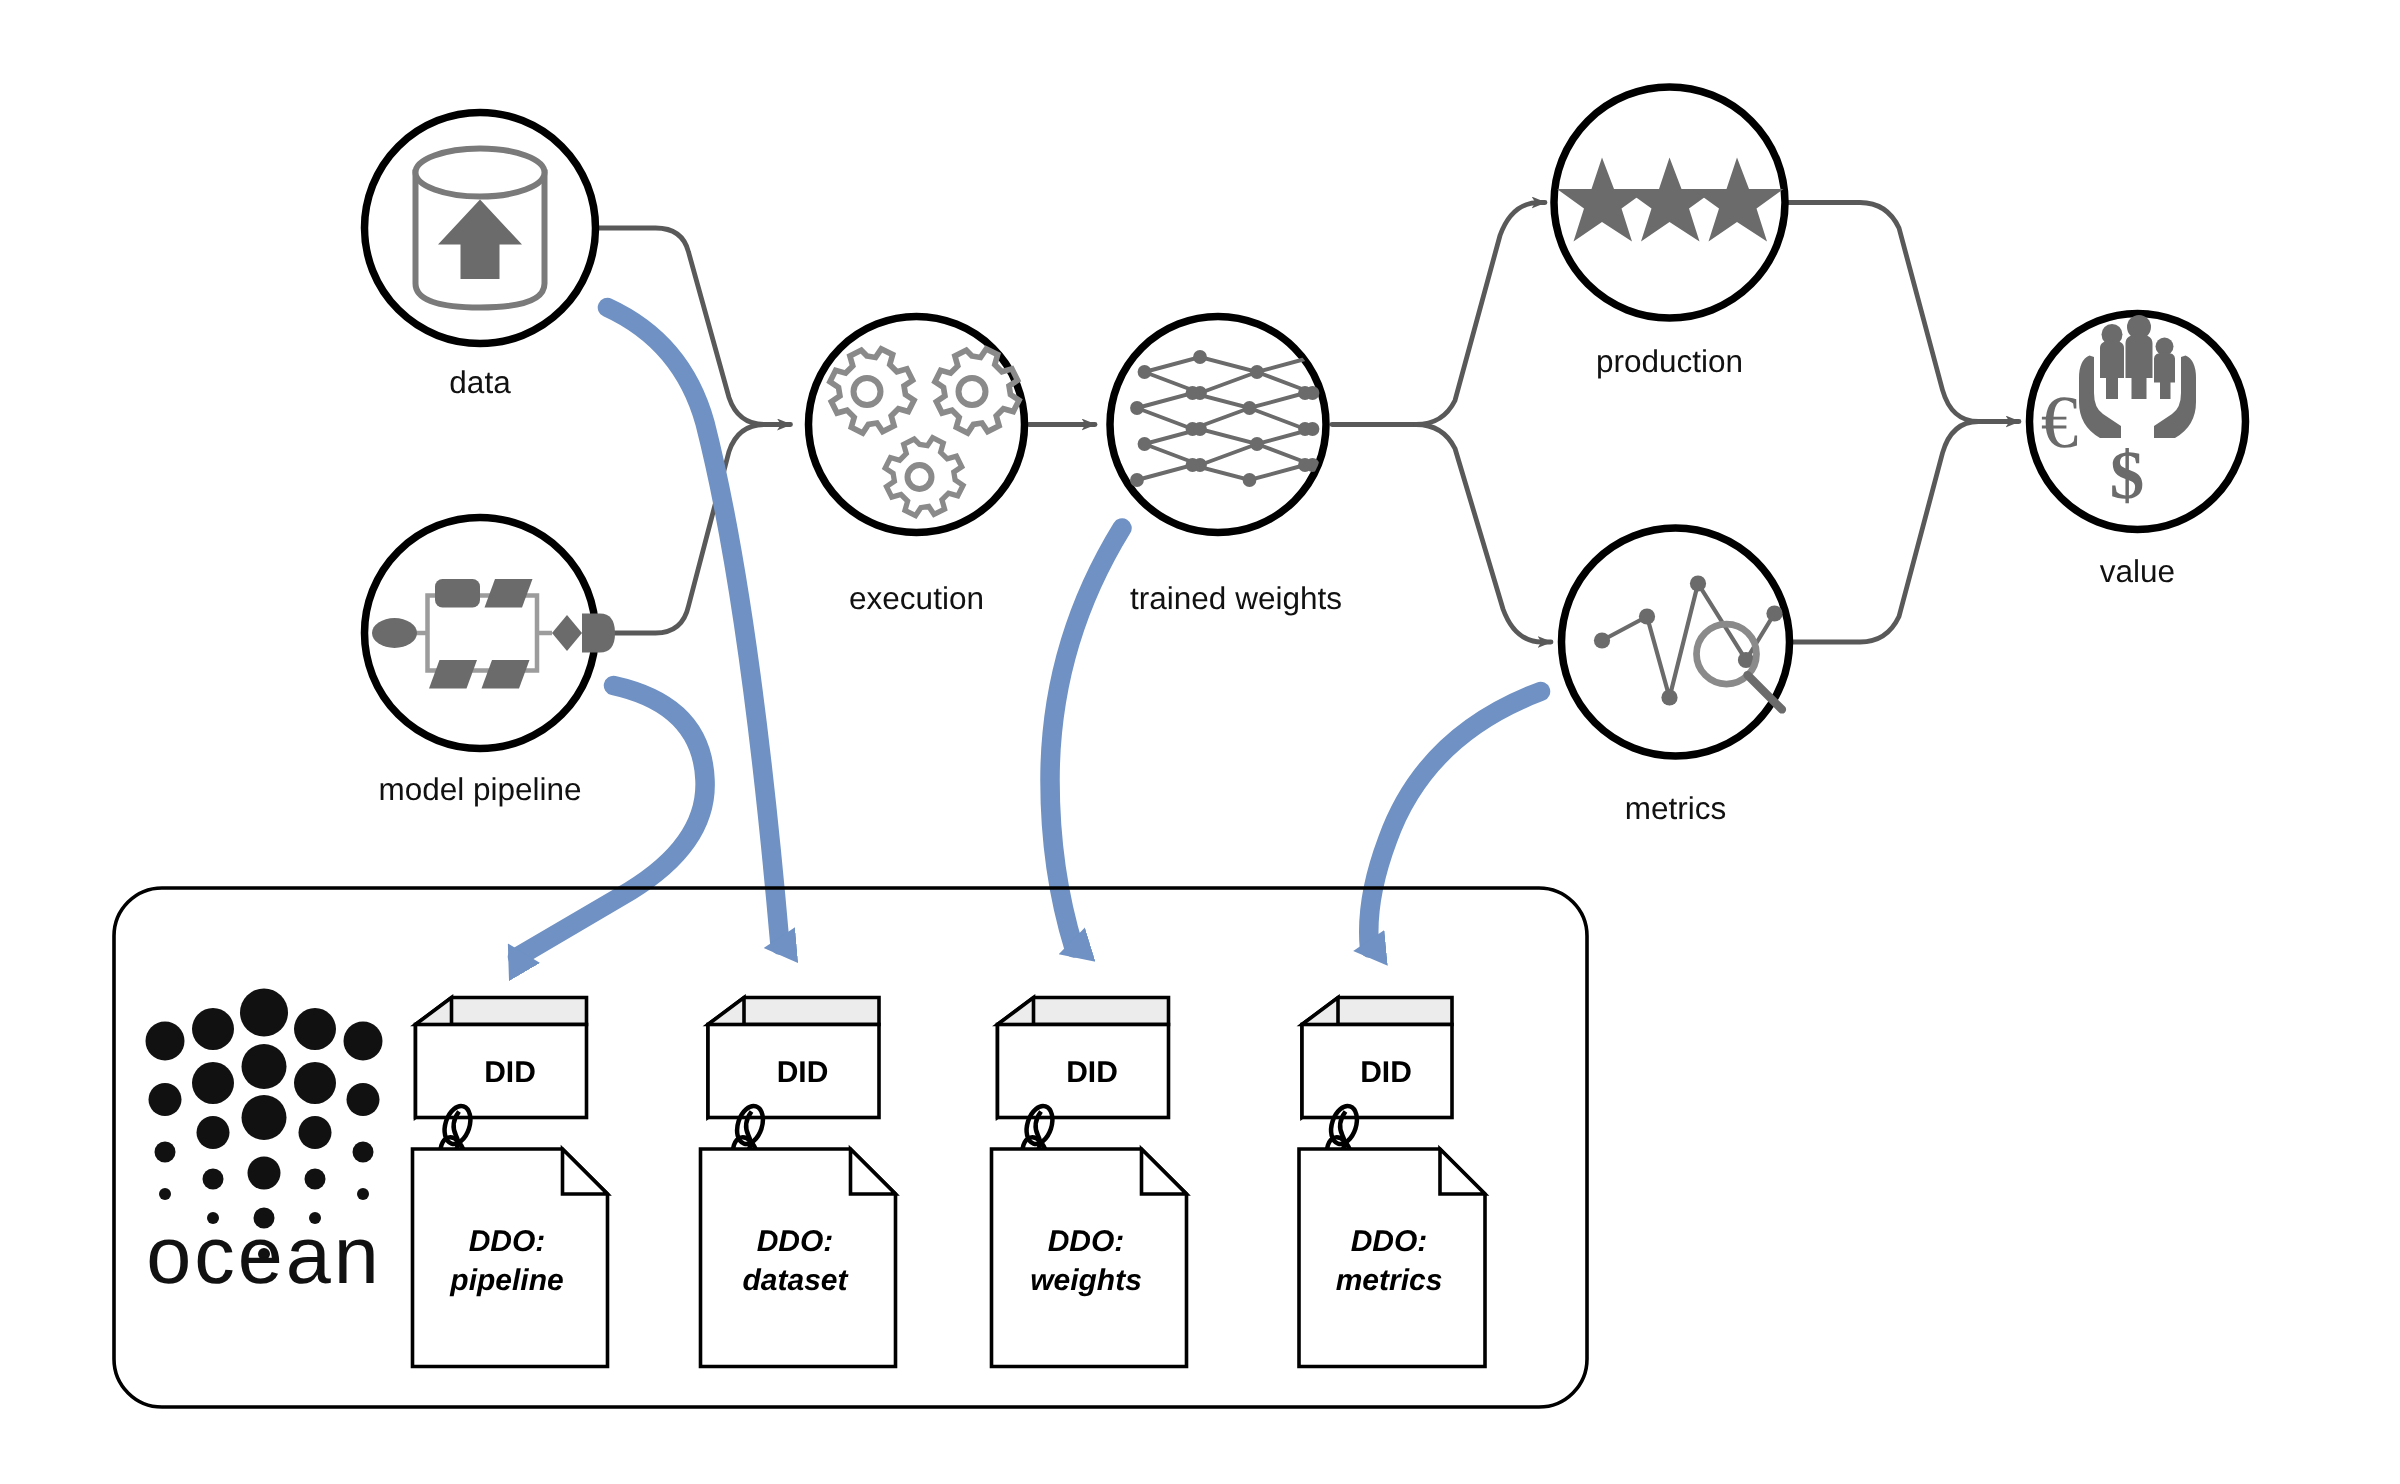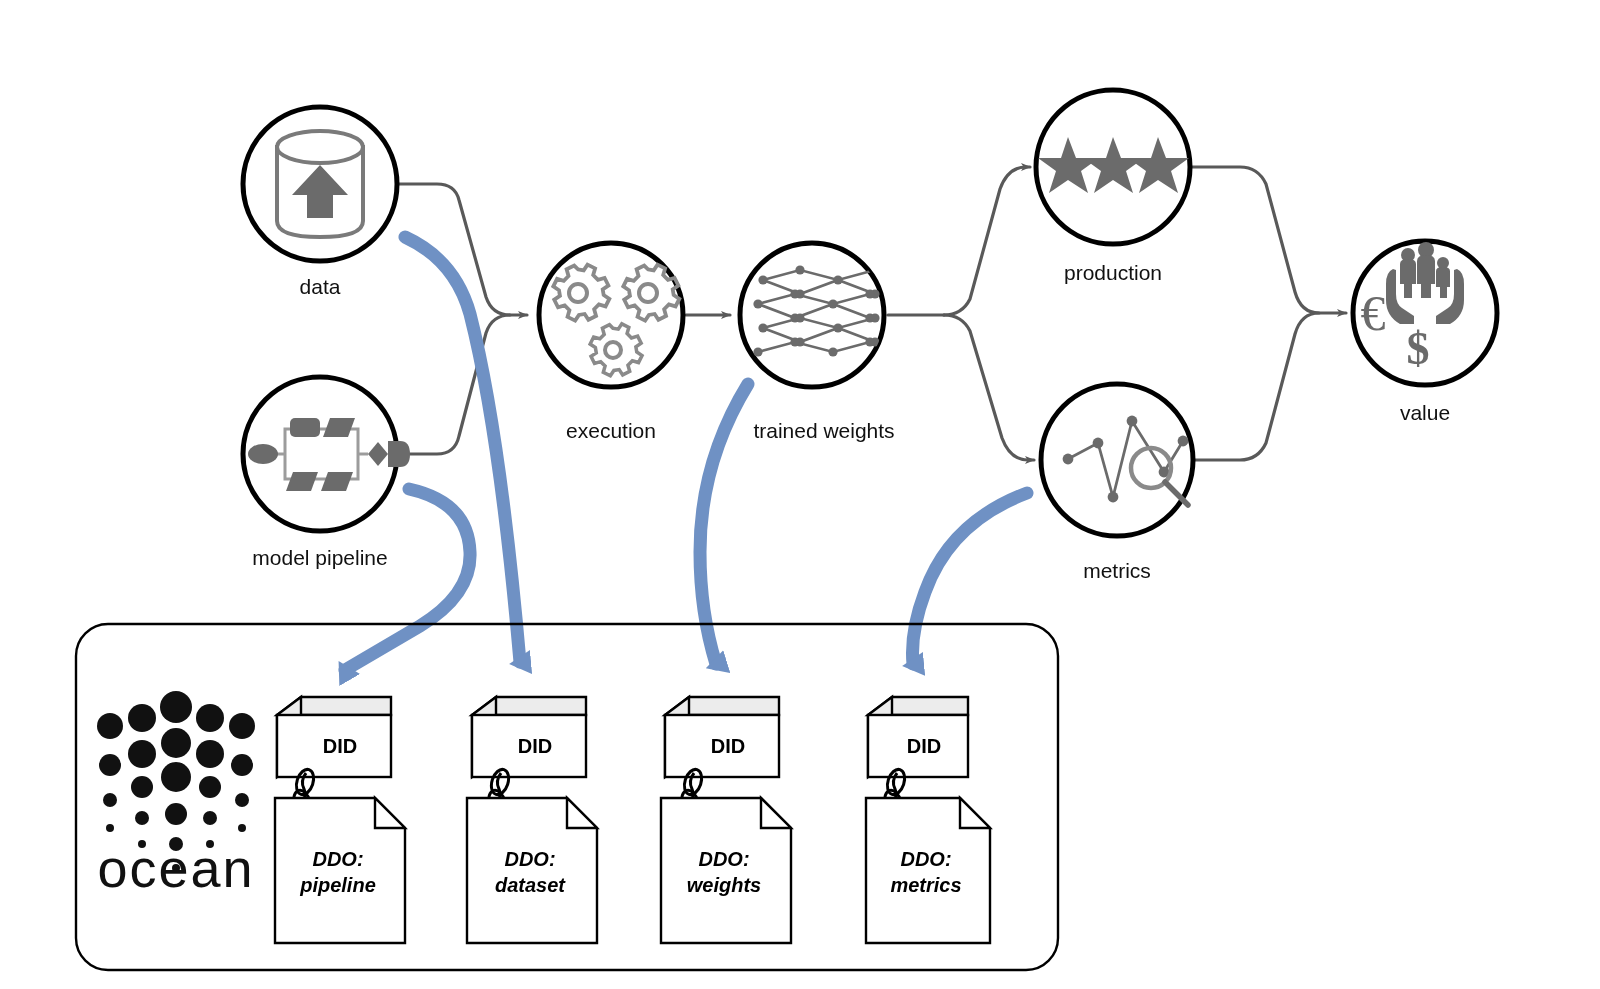--- a/index.html
+++ b/index.html
@@ -2,21 +2,21 @@
 <html><head>
 <meta charset="utf-8">
 <title>Ocean Protocol ML Pipeline Diagram</title>
 <style>
   html,body{margin:0;padding:0;background:#ffffff;}
   body{
     width:1600px;height:989px;
     font-family:"Liberation Sans","DejaVu Sans",sans-serif;
     overflow:hidden;position:relative;
   }
-  #stage{position:absolute;inset:0;width:1600px;height:754px;margin-top:32px;}
+  #stage{position:absolute;inset:0;width:1600px;height:754px;}
   svg#diagram{position:absolute;top:0;left:0;width:1600px;height:989px;display:block;}
   .node-label{
     font-family:"Liberation Sans","DejaVu Sans",sans-serif;
     font-size:21px;fill:#111111;text-anchor:middle;
   }
   .did-label{
     font-family:"Liberation Sans","DejaVu Sans",sans-serif;
     font-size:20px;font-weight:bold;fill:#000000;text-anchor:middle;
   }
   .ddo-label{

